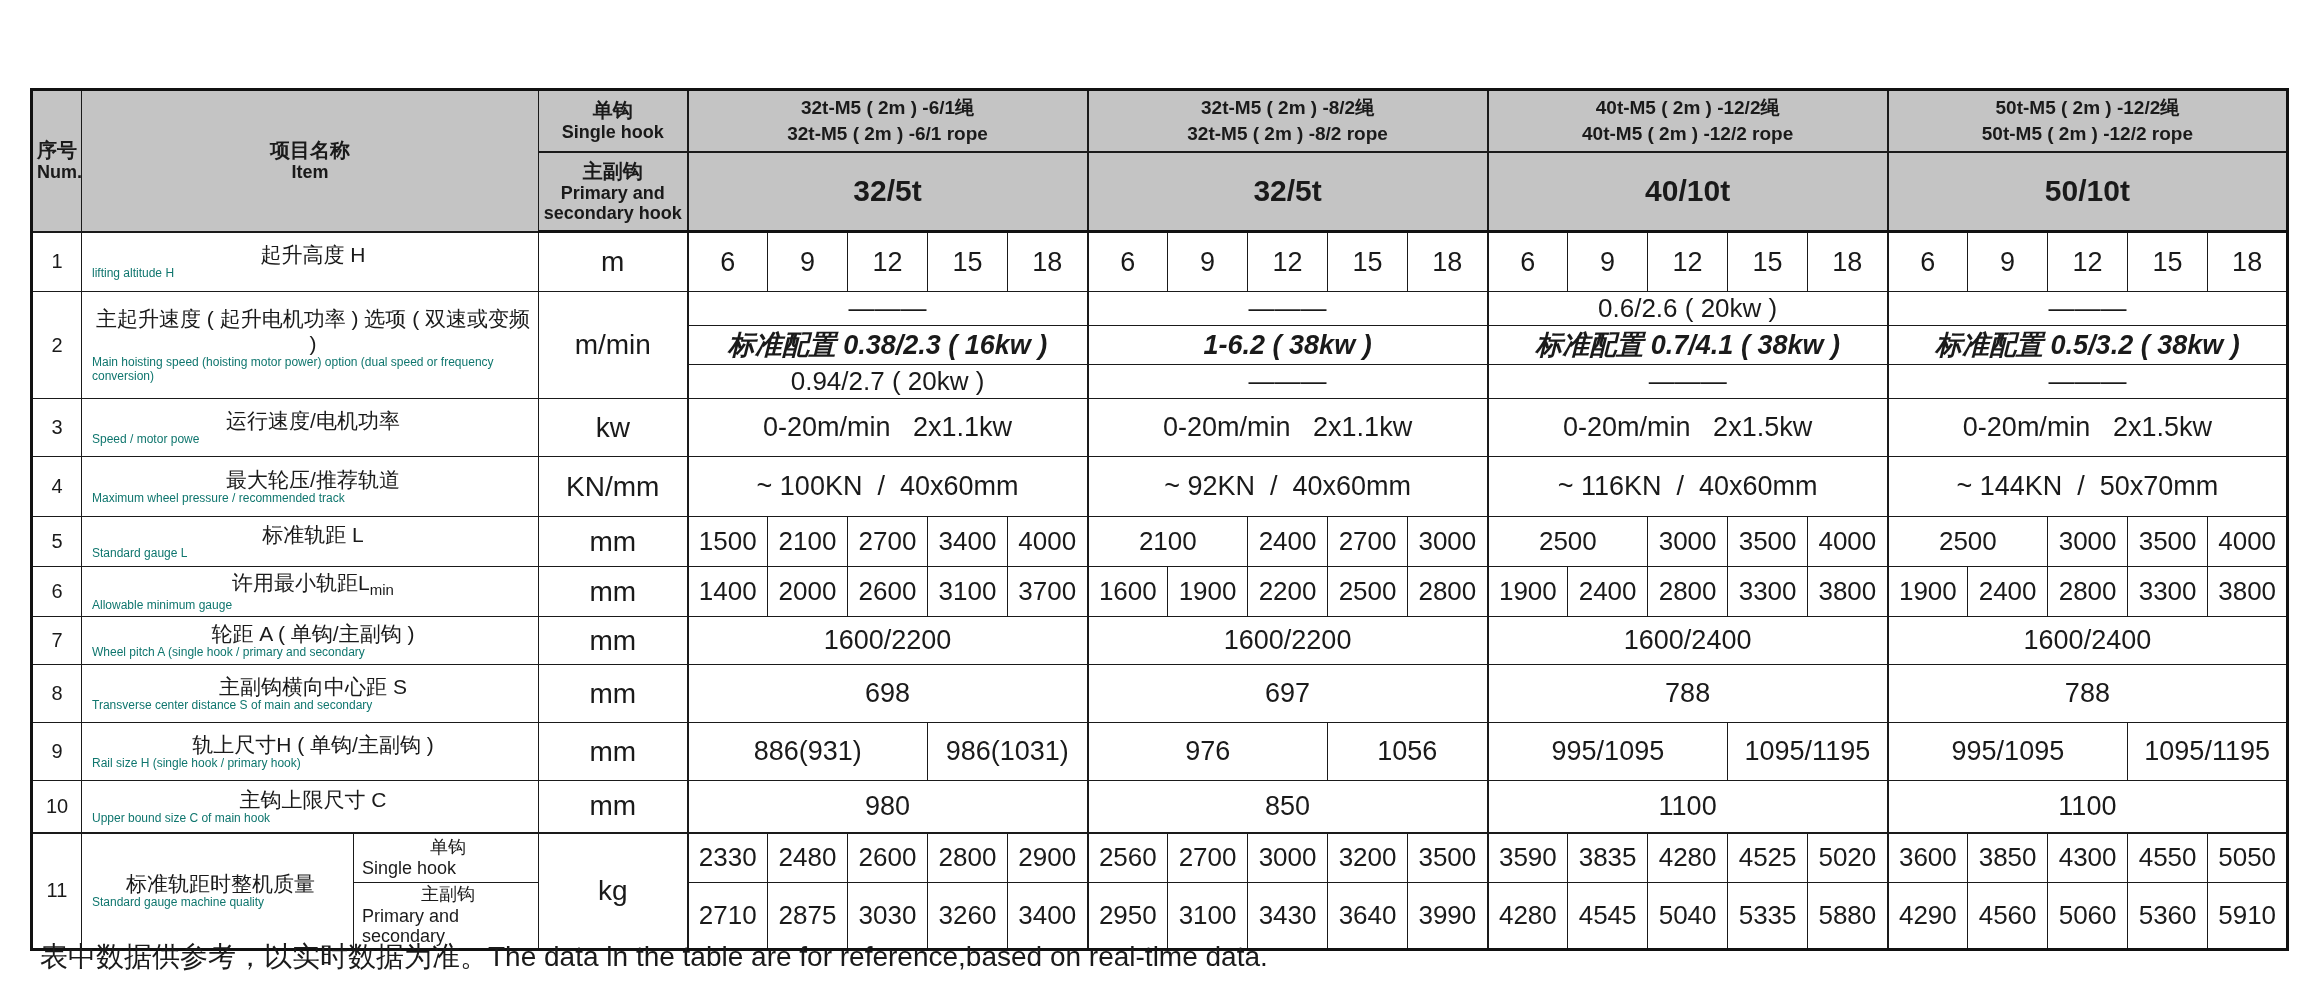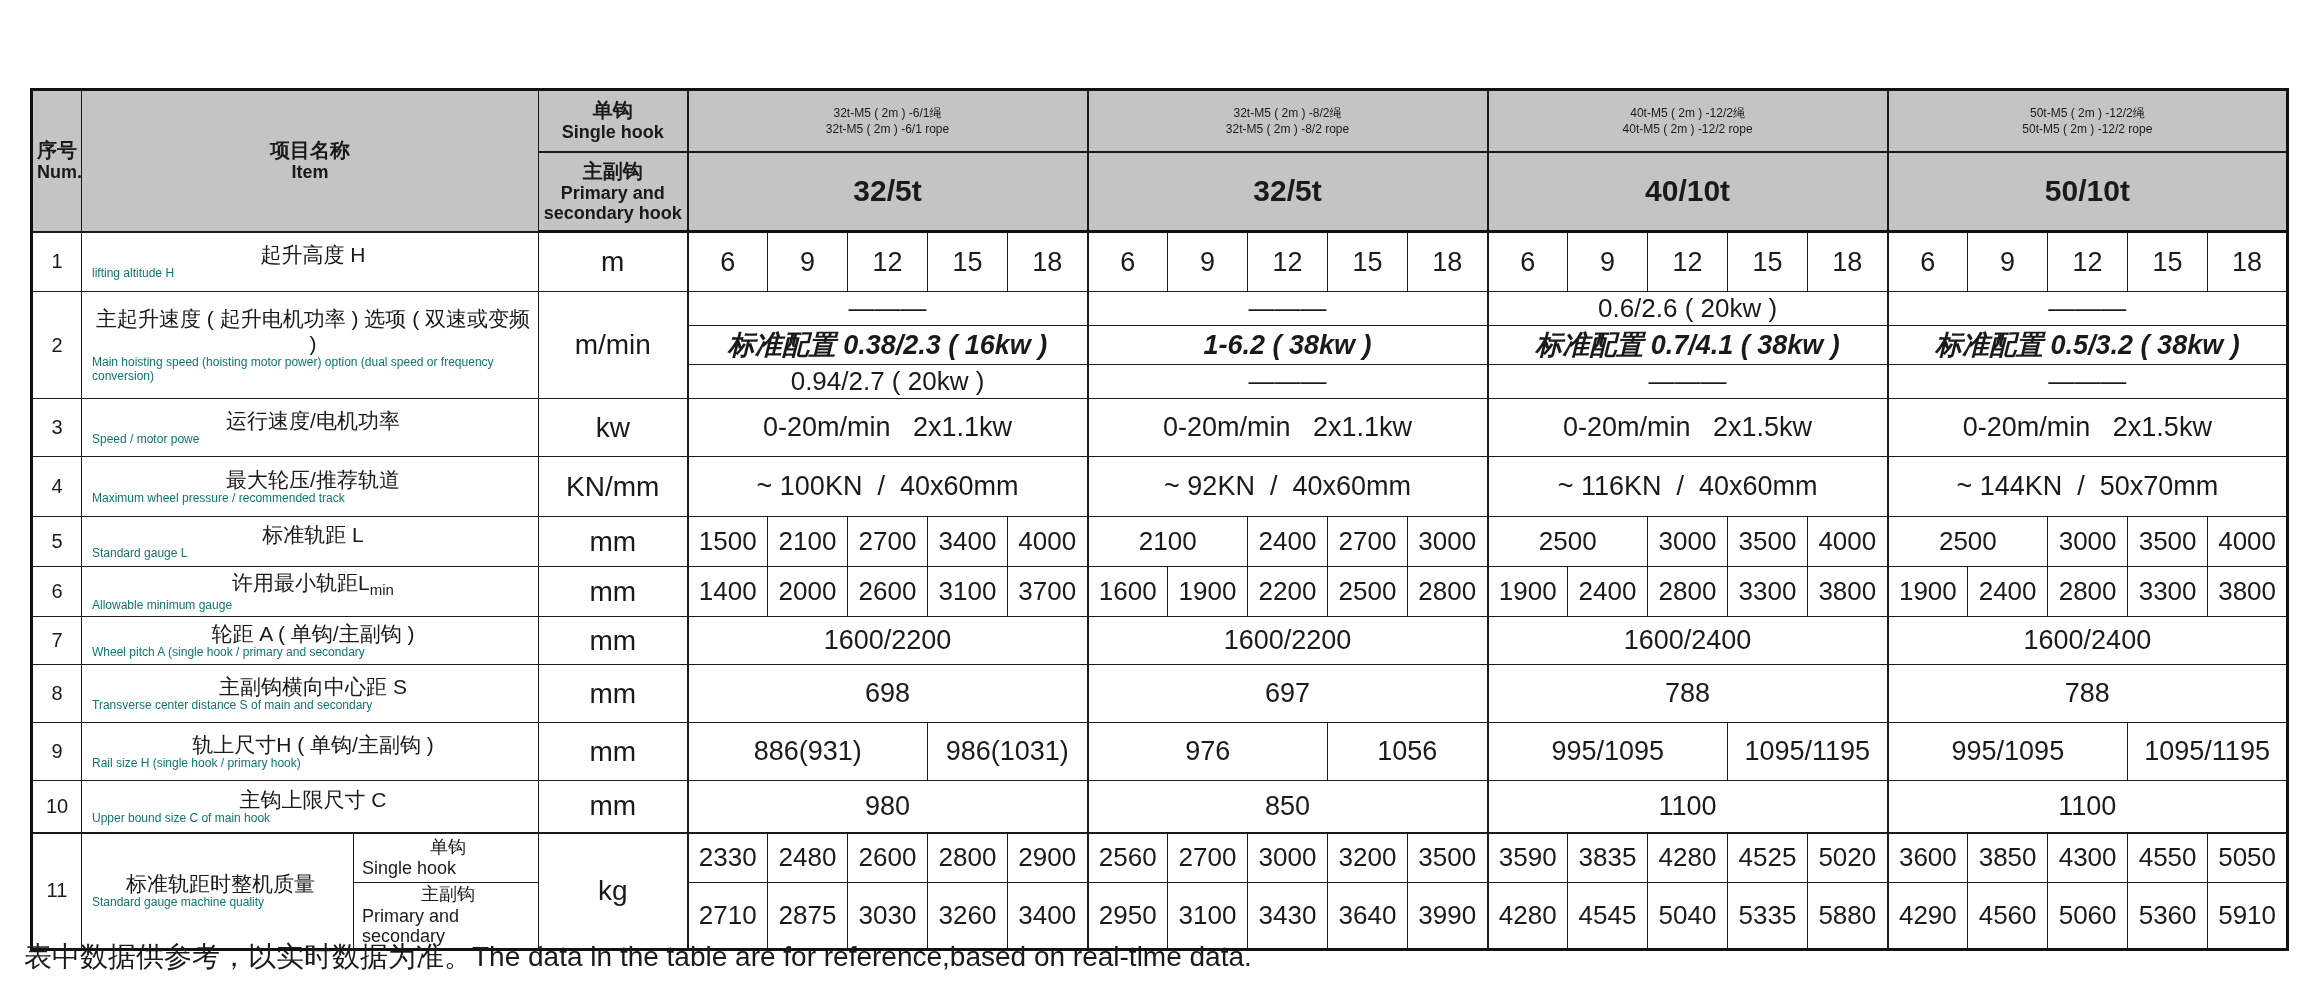--- a/index.html
+++ b/index.html
@@ -9,42 +9,42 @@
   table.spec{position:absolute;left:30px;top:88px;border-collapse:collapse;table-layout:fixed;
     width:2256px;border:3px solid #111;}
   td,th{border:1px solid #1a1a1a;box-sizing:border-box;text-align:center;vertical-align:middle;
     padding:1px 4px;overflow:hidden;}
   th.hdr,td.hdr{background:#c4c4c4;}
   .zh{display:block;line-height:1.2;text-align:center;}
   .en{display:block;line-height:1.15;}
   
   tr.hrowA{height:62px;} tr.hrowB{height:80px;}
   th .zh{font-size:20px;} th .en{font-size:18px;}
-  th.modelcell .zh,th.modelcell .en{font-size:12px;font-weight:normal;line-height:1.35;}
+  th.modelcell .zh,th.modelcell .en{font-size:19px;font-weight:bold;line-height:1.35;}
   th.capcell{font-size:30px;font-weight:bold;}
   tr.hrowA th{border-bottom-width:2px;}
   tr.hrowB th{border-bottom:3px solid #111;}
   
   tr.r1{height:60px;} tr.r2s{height:27px;} tr.r3{height:58px;} tr.r4{height:60px;}
   tr.r5{height:50px;} tr.r6{height:50px;} tr.r7{height:48px;} tr.r8{height:58px;}
   tr.r9{height:58px;} tr.r10{height:52px;} tr.r11a{height:50px;} tr.r11b{height:55px;}
   td.num{font-size:20px;}
   td.item{text-align:left;padding-left:10px;}
   td.item .zh{font-size:21px;}
   td.item .en{font-size:12px;color:#0f766e;}
   td.item sub{font-size:15px;margin-top:16px;}
   td.unit{font-size:28px;}
   td.v{font-size:27px;}
   td.vs{font-size:26px;}
   td.bi{font-weight:bold;font-style:italic;font-size:27px;}
   td.gl,th.gl{border-left-width:2px;}
   tr.r11a td{border-top-width:2px;}
   td.hooklbl{text-align:left;padding-left:8px;}
   td.hooklbl .zh{font-size:18px;} td.hooklbl .en{font-size:18px;}
-  .footnote{position:absolute;left:24px;top:938px;font-size:28px;}
+  .footnote{position:absolute;left:40px;top:938px;font-size:28px;}
 </style>
 </head>
 <body>
 
 <div class="page">
 
   <table class="spec">
     <colgroup>
       <col style="width:50px">
         <col style="width:272px">

